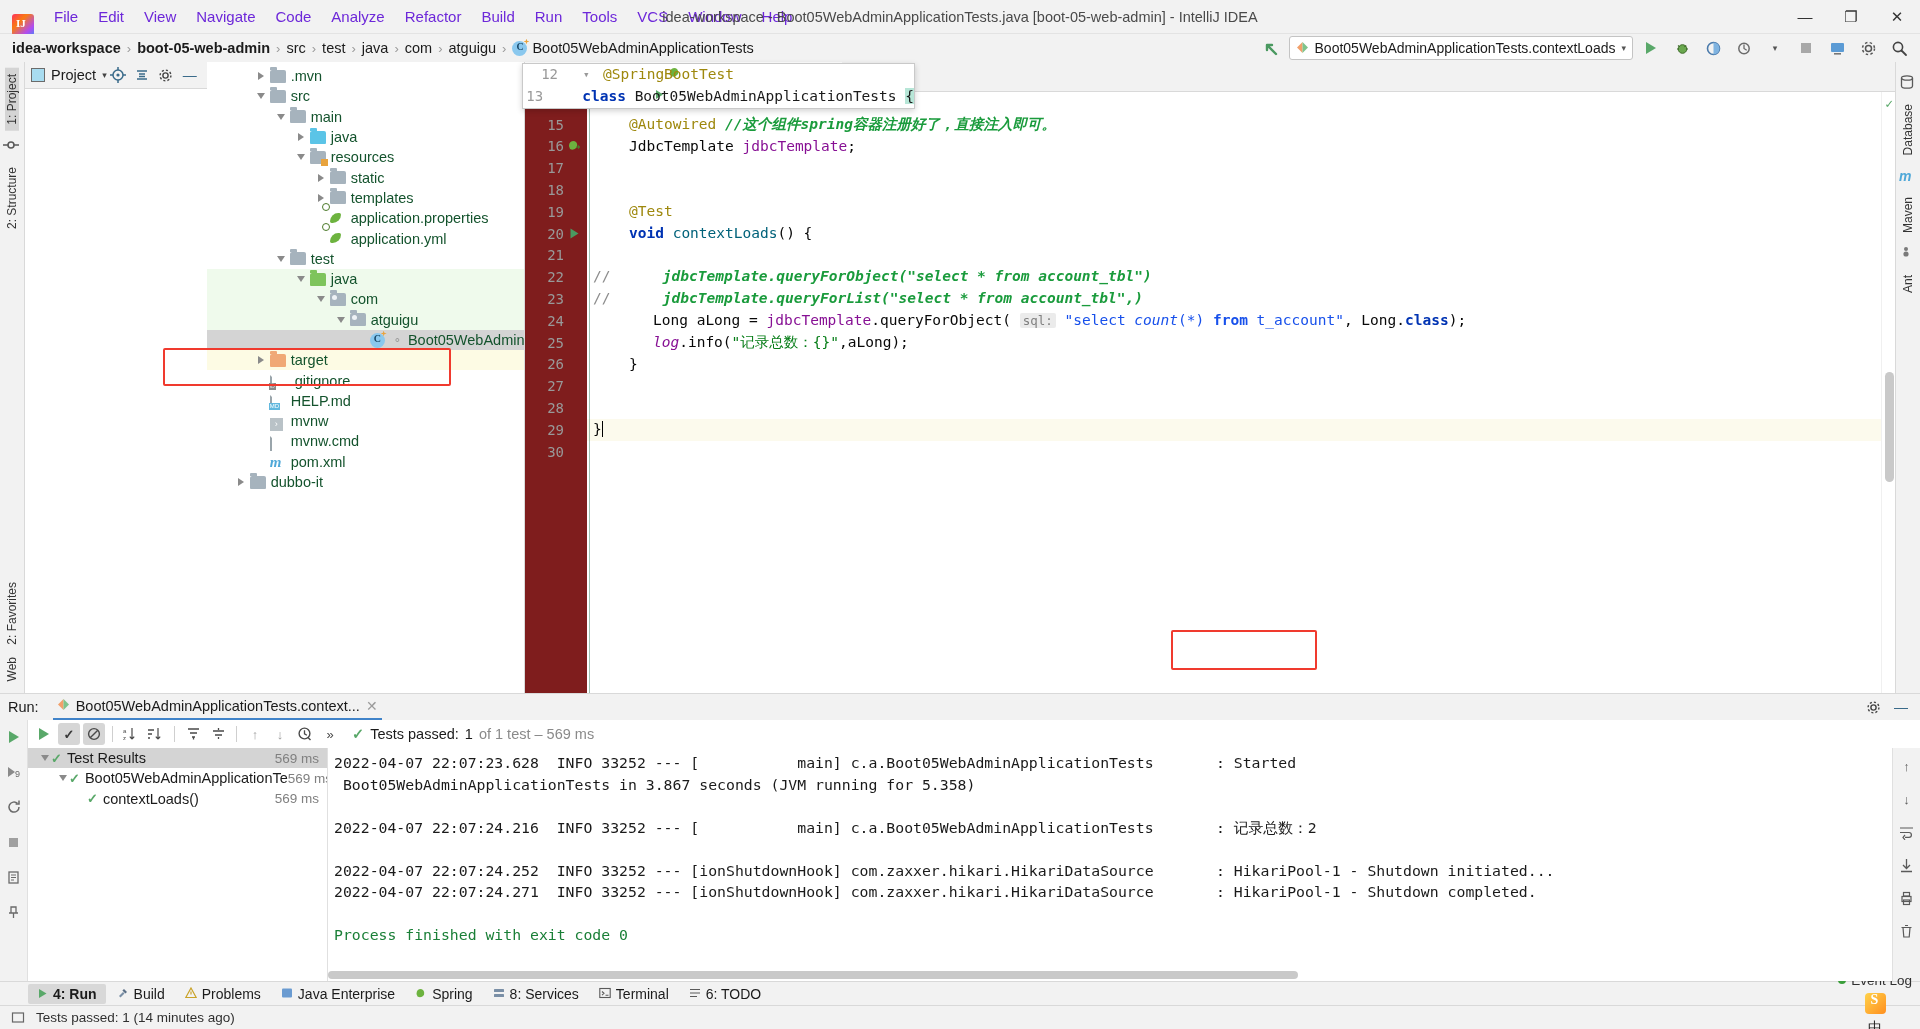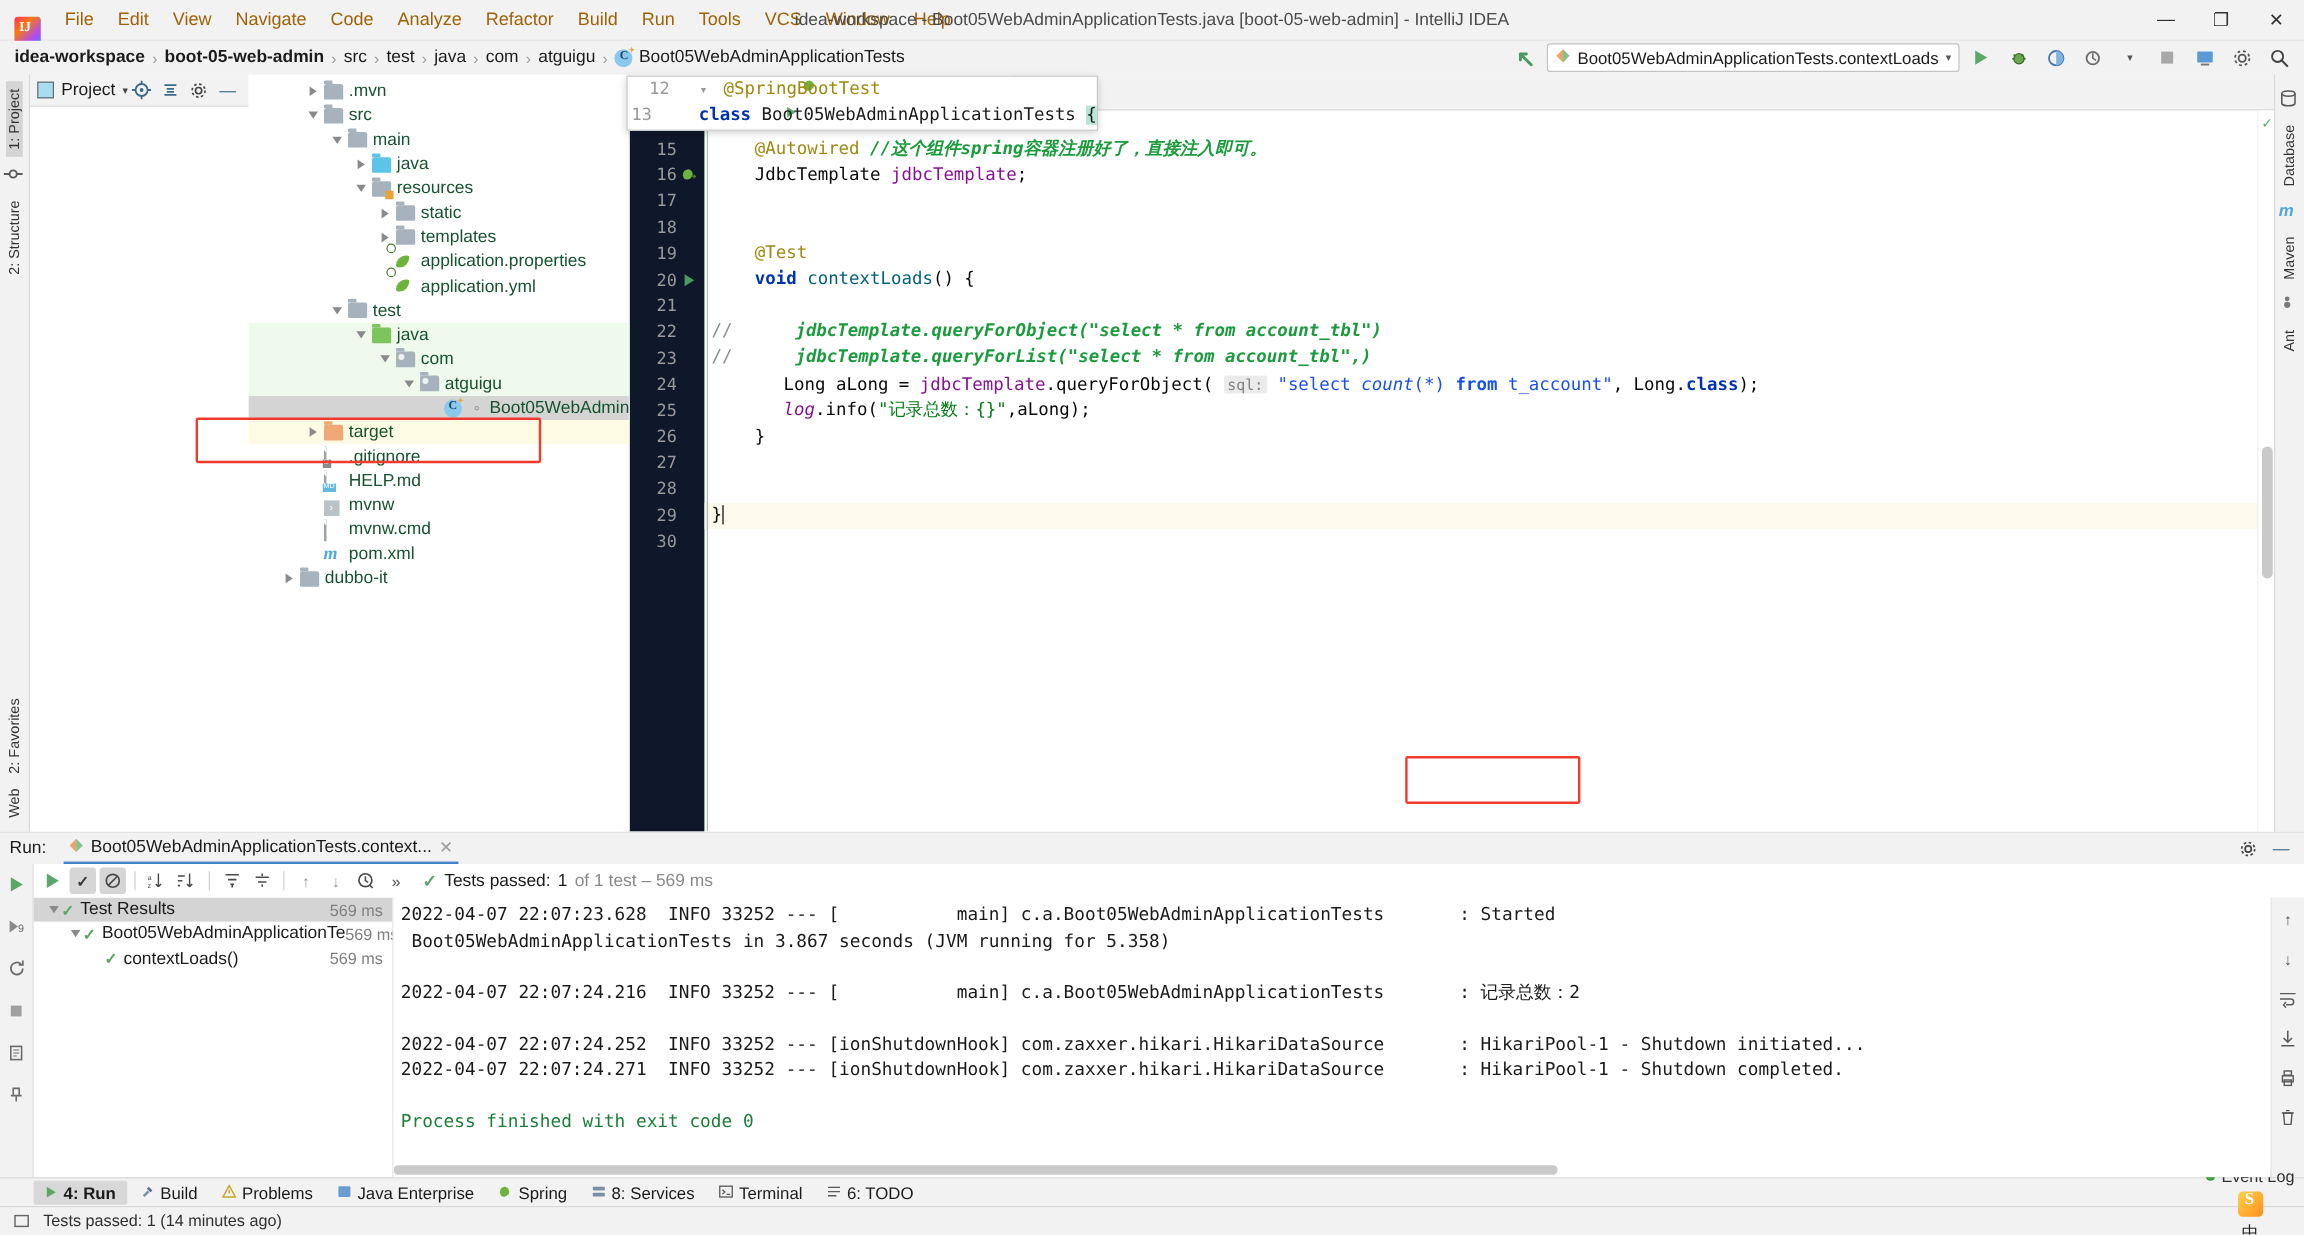--- a/index.html
+++ b/index.html
@@ -16,21 +16,21 @@
   
   .titlebar{
     height:34px; background:#f2f2f2; display:flex; align-items:center;
     border-bottom:1px solid #e3e3e3; position:relative; flex:none;
   }
   .ij-logo{ width:22px;height:22px;margin:16px 10px 0 12px; flex:none; position:relative;border-radius:10px;}
   .ij-logo .sq{position:absolute;inset:0;border-radius:3px;
     background:linear-gradient(135deg,#fe315d 0%,#f97a12 35%,#b24cf0 75%,#4b85f4 100%);}
   .ij-logo .ij{position:absolute;left:4px;top:3px;color:#fff;font-size:11px;font-weight:bold;font-family:"Liberation Serif",serif;}
   .menubar{ display:flex; align-items:center; gap:0px;}
-  .menu-item{ padding:3px 10px; font-size:15px; color:#a16207; cursor:default; white-space:nowrap;}
+  .menu-item{ padding:3px 10px; font-size:15px; color:#6d28d9; cursor:default; white-space:nowrap;}
   .win-title{
     position:absolute; left:0; right:0; text-align:center; font-size:14.5px; color:#4a4a4a;
     pointer-events:none;
   }
   .win-btns{ margin-left:auto; display:flex; align-items:center; height:34px; z-index:3;}
   .win-btn{ width:46px;height:34px; display:flex;align-items:center;justify-content:center; color:#333; font-size:15px;}
 
   
   .navbar{
     height:28px; background:#f2f2f2; display:flex; align-items:center;
@@ -111,21 +111,21 @@
   .redbox{ position:absolute; border:2.5px solid #f03a2e; border-radius:2px; pointer-events:none;}
 
   
   .editor-wrap{ flex:1; display:flex;flex-direction:column; min-width:0; background:#fff; position:relative;}
   .tabs{ height:30px; background:#f2f2f2;display:flex;align-items:flex-end; flex:none; border-bottom:1px solid #d9d9d9;}
   .tab{ height:29px;display:flex;align-items:center;gap:7px;padding:0 10px; font-size:14.5px;background:#fff;
         border-bottom:3px solid #4083c9; position:relative;}
   .tab .x{ color:#9a9a9a;font-size:14px;margin-left:4px;}
   .editor{ flex:1; display:flex; min-height:0; position:relative; overflow:hidden;
            font-family:"DejaVu Sans Mono", monospace; font-size:14.5px;}
-  .gutter{ width:62px;flex:none;background:#0f172a;position:relative;}
+  .gutter{ width:62px;flex:none;background:#7f1d1d;position:relative;}
   .gl{ height:21.8px; display:flex;align-items:center;justify-content:flex-end;
        padding-right:4px; color:#999; font-size:14px;}
   .gl .gi{ width:16px;height:16px;margin-left:3px;display:inline-block;}
   .codecol{ flex:1; position:relative; min-width:0; overflow:hidden;}
   .cl{ height:21.8px; line-height:21.8px; white-space:pre; padding-left:6px; color:#080808;}
   .cl.hl{ background:#fcfaed;}
   .kw{color:#0033b3;font-weight:bold;}
   .ann{color:#9e880d;}
   .str{color:#067d17;}
   .cmtg{color:#1a9b3c;font-style:italic;font-weight:bold;}

